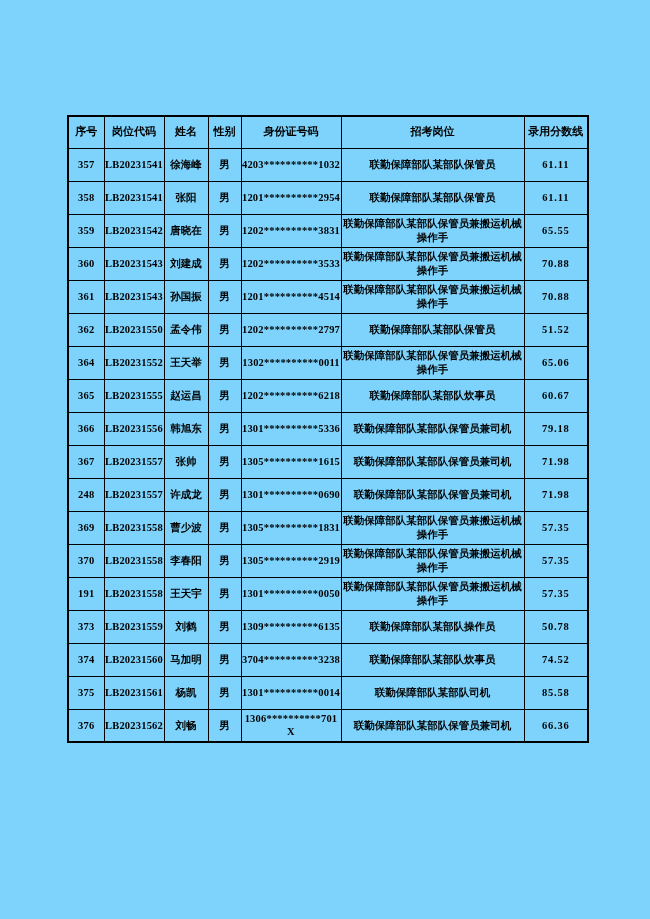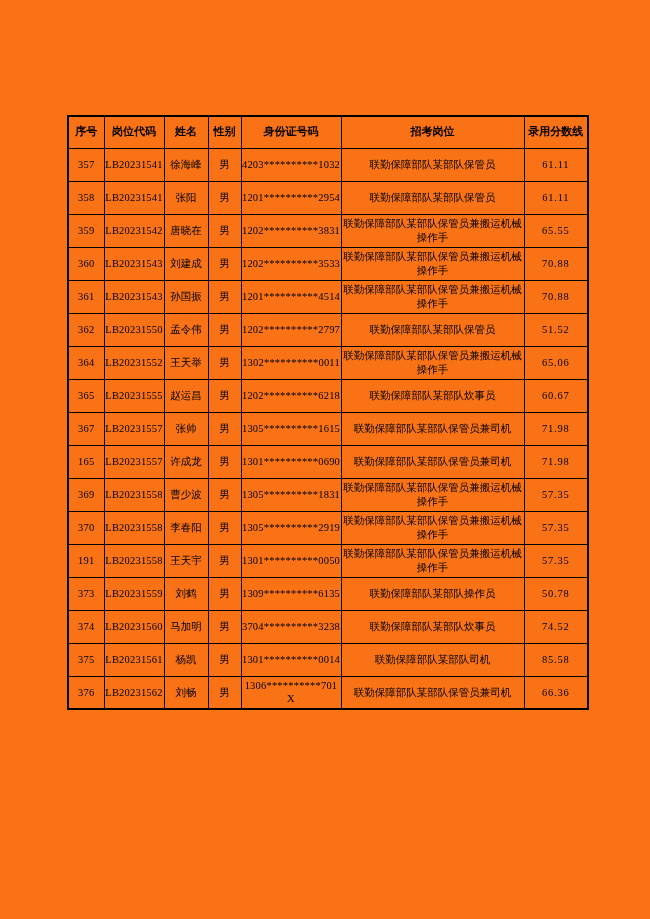--- a/index.html
+++ b/index.html
@@ -8,21 +8,21 @@
     background: #ffffff;
     width: 650px;
     height: 919px;
     font-family: "Liberation Serif", "DejaVu Serif", serif;
     color: #000000;
   }
   .page {
     position: relative;
     width: 650px;
     height: 919px;
-    background: #f97316;
+    background: #7dd3fc;
     overflow: hidden;
   }
   table.score-table {
     position: absolute;
     left: 67px;
     top: 115px;
     width: 520px;
     border-collapse: collapse;
     table-layout: fixed;
     border: 2px solid #000000;
@@ -32,21 +32,21 @@
     border: 1px solid #000000;
     padding: 0;
     text-align: center;
     vertical-align: middle;
     font-size: 10.5px;
     line-height: 1.25;
     overflow: hidden;
     word-break: break-all;
   }
   table.score-table thead tr { height: 32px; }
-  table.score-table tbody tr { height: 33px; }
+  table.score-table tbody tr { height: 33px; font-weight: bold; }
   table.score-table th {
     font-weight: bold;
     font-size: 11px;
   }
   td.c-position {
     text-align: left;
     padding-left: 3px;
     padding-right: 2px;
     margin-left: 20px;
   }
@@ -146,30 +146,39 @@
         <tr>
       <td class="c-seq">365</td>
       <td class="c-code">LB20231555</td>
       <td class="c-name">赵运昌</td>
       <td class="c-gender">男</td>
       <td class="c-id">1202**********6218</td>
       <td class="c-position">联勤保障部队某部队炊事员</td>
       <td class="c-score">60.67</td>
     </tr>
         <tr>
+      <td class="c-seq">366</td>
+      <td class="c-code">LB20231556</td>
+      <td class="c-name">韩旭东</td>
+      <td class="c-gender">男</td>
+      <td class="c-id">1301**********5336</td>
+      <td class="c-position">联勤保障部队某部队保管员兼司机</td>
+      <td class="c-score">79.18</td>
+    </tr>
+        <tr>
       <td class="c-seq">367</td>
       <td class="c-code">LB20231557</td>
       <td class="c-name">张帅</td>
       <td class="c-gender">男</td>
       <td class="c-id">1305**********1615</td>
       <td class="c-position">联勤保障部队某部队保管员兼司机</td>
       <td class="c-score">71.98</td>
     </tr>
         <tr>
-      <td class="c-seq">165</td>
+      <td class="c-seq">248</td>
       <td class="c-code">LB20231557</td>
       <td class="c-name">许成龙</td>
       <td class="c-gender">男</td>
       <td class="c-id">1301**********0690</td>
       <td class="c-position">联勤保障部队某部队保管员兼司机</td>
       <td class="c-score">71.98</td>
     </tr>
         <tr>
       <td class="c-seq">369</td>
       <td class="c-code">LB20231558</td>

